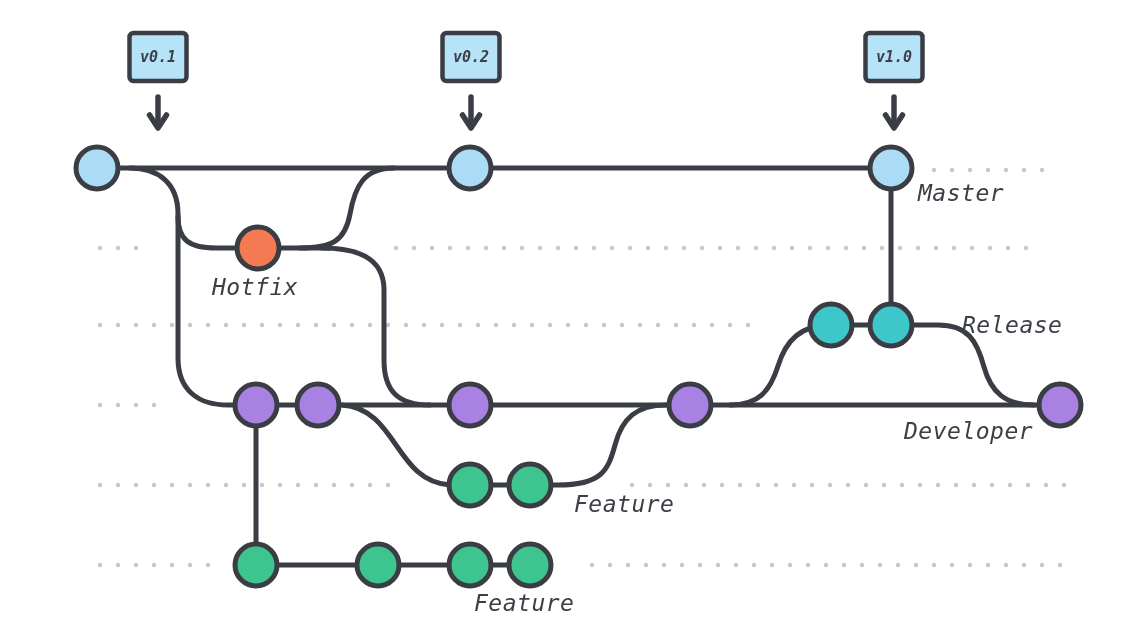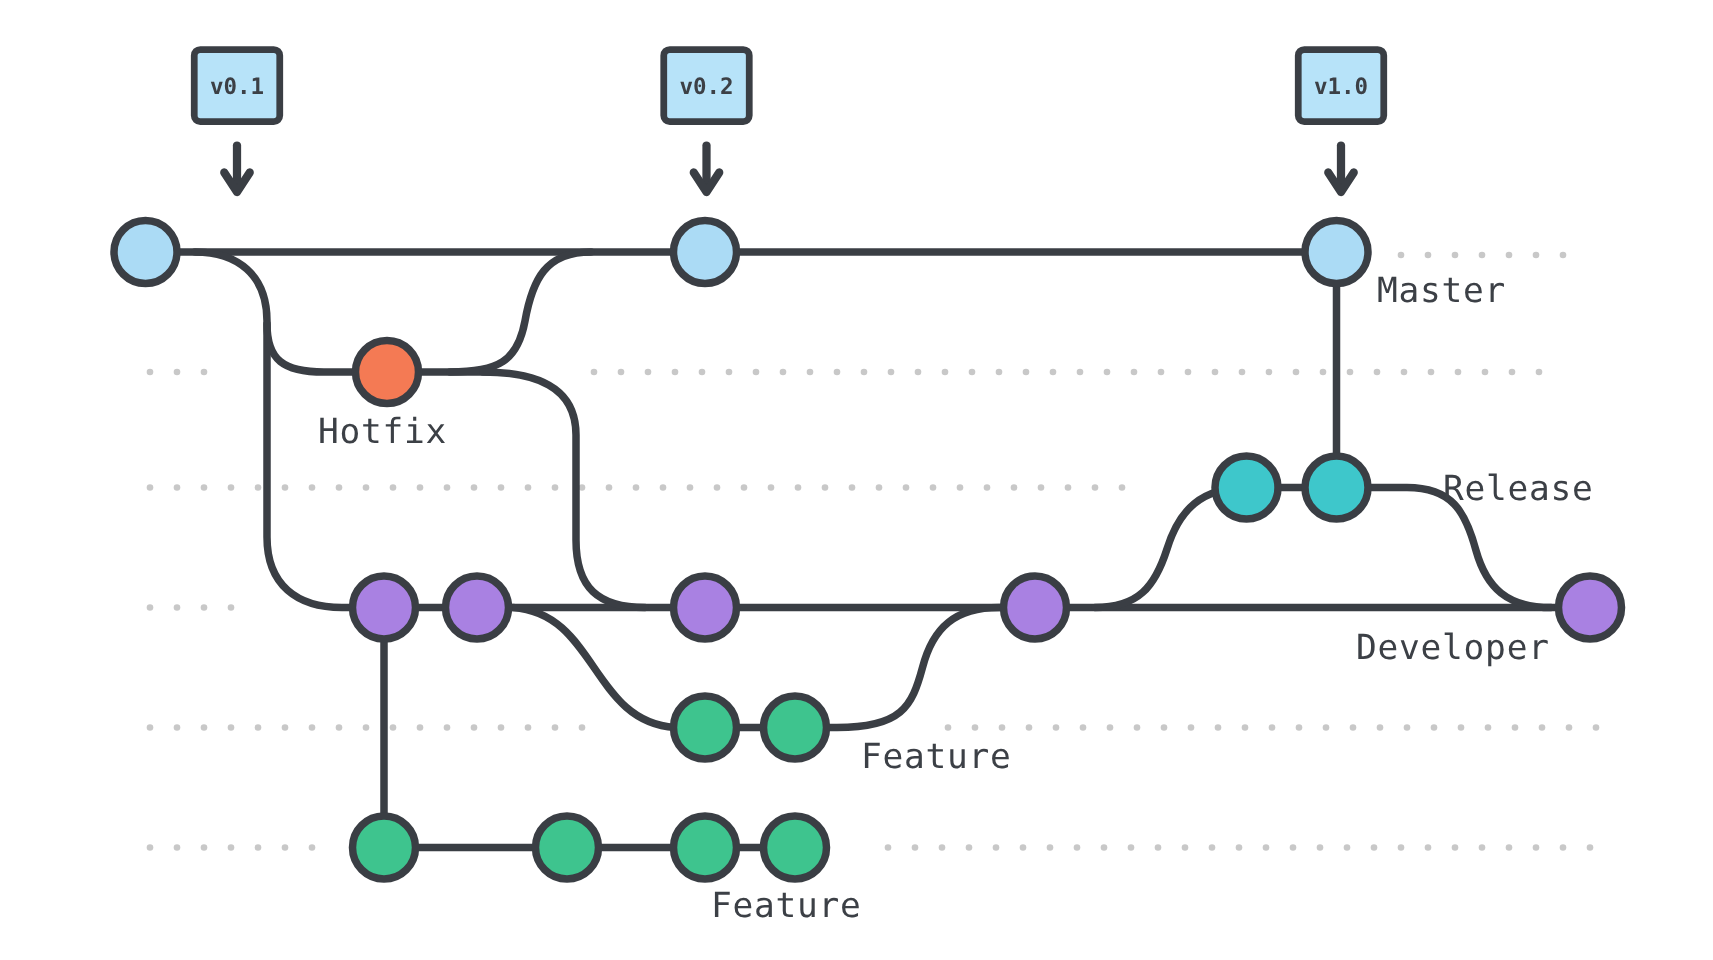--- a/index.html
+++ b/index.html
@@ -8,20 +8,21 @@
     padding: 0;
     background: #ffffff;
     font-family: "DejaVu Sans Mono", "Liberation Mono", monospace;
   }
   .stage {
     position: relative;
     width: 1142px;
     height: 640px;
     background: #ffffff;
     overflow: hidden;
+    font-style: italic;
   }
   svg { display: block; }
   text { user-select: none; }
 </style>
 </head>
 <body>
 
 <div class="stage">
   <svg id="diagram-svg" xmlns="http://www.w3.org/2000/svg" width="1142" height="640" viewBox="0 0 1142 640">
       <circle cx="934" cy="170" r="2.2" fill="#c8c8c8"></circle>

